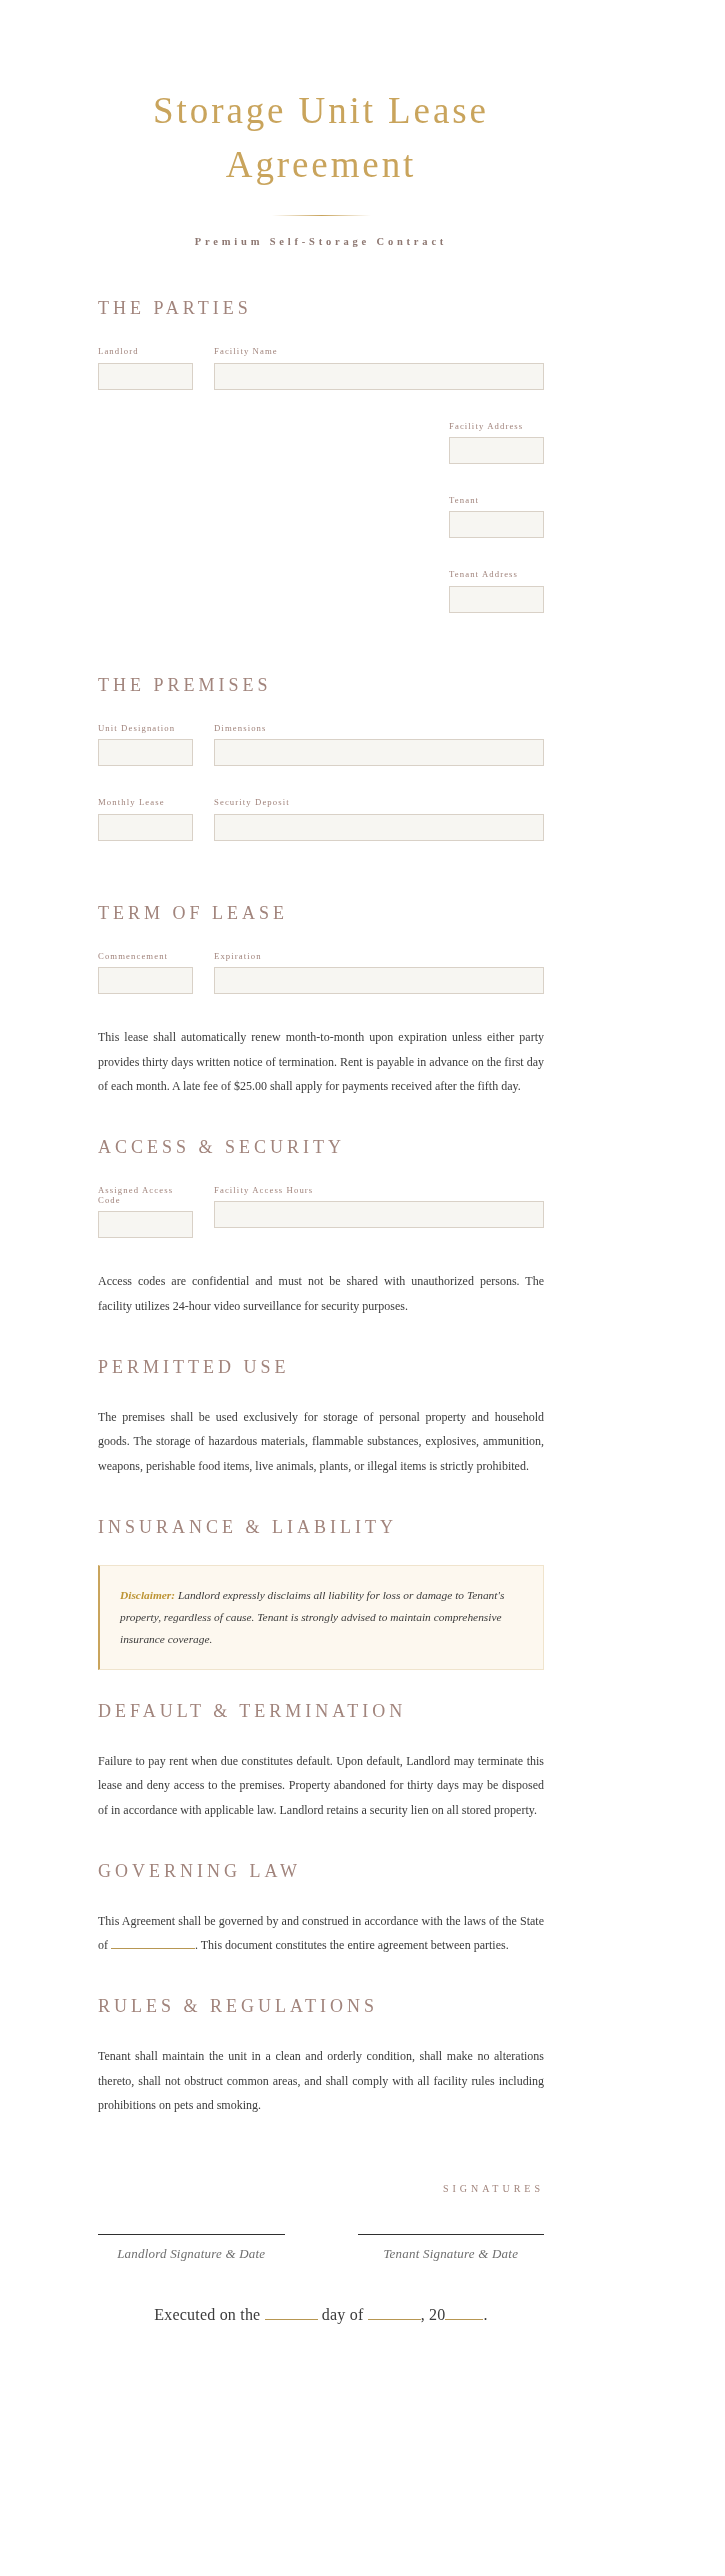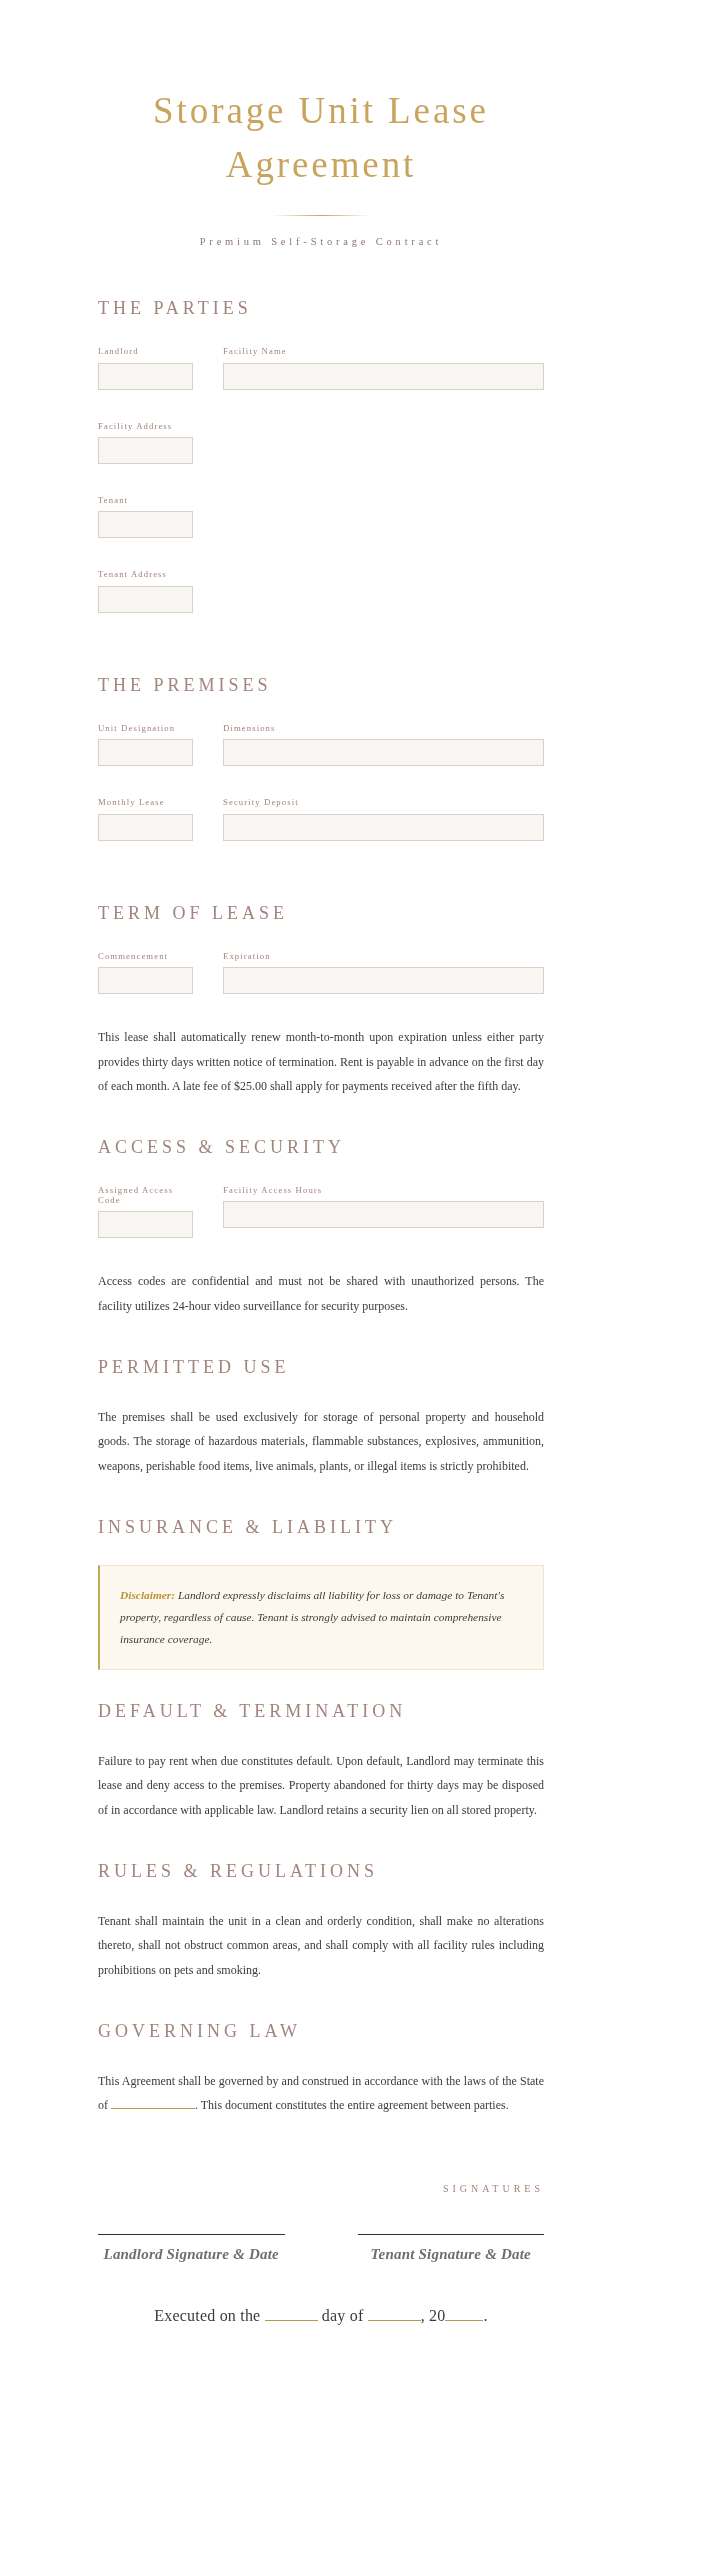--- a/index.html
+++ b/index.html
@@ -41,21 +41,21 @@
   .title-rule {
     width: 99px;
     height: 0.9px;
     margin: 24px auto 20px auto;
     background: linear-gradient(to right, rgba(201,164,92,0), #c9a45c, rgba(201,164,92,0));
   }
   .doc-subtitle {
     font-size: 10.5px;
     letter-spacing: 3.8px;
     color: #8d7771;
-    font-weight: 400;
+    font-weight: 700;
     margin: 0;
   }
 
   
   .doc-body {
     padding: 51px 98px 0 98px;
   }
 
   .section { margin-bottom: 0; }
 
@@ -66,22 +66,23 @@
     font-weight: 400;
     text-transform: uppercase;
     margin: 0 0 27px 0;
     padding-top: 31px;
   }
   .section:first-child .section-heading { padding-top: 0; }
 
   
   .field-row {
     display: flex;
-    gap: 30px;
+    gap: 21px;
     margin-bottom: 31px;
+    justify-content: flex-end;
   }
   .field.narrow { width: 95px; flex: 0 0 95px; }
   .field.wide { flex: 1 1 auto; }
 
   .field-label {
     font-size: 8.7px;
     letter-spacing: 1.1px;
     color: #a1847c;
     margin-bottom: 6.4px;
     display: block;
@@ -160,25 +161,24 @@
     justify-content: space-between;
     gap: 73px;
   }
   .sig-col { flex: 1 1 0; text-align: center; }
   .sig-line {
     height: 0;
     border-top: 1.3px solid #2f2f2f;
     margin-bottom: 11px;
   }
   .sig-caption {
-    font-size: 15px;
+    font-size: 13px;
     font-style: italic;
     color: #6e6e6e;
     letter-spacing: 0.2px;
-    font-weight: bold;
   }
   .executed {
     text-align: center;
     font-size: 16px;
     color: #3b3b3b;
     margin-top: 44px;
     letter-spacing: 0.2px;
   }
 </style>
 </head>
@@ -291,27 +291,27 @@
         <p class="callout-text"><span class="callout-label">Disclaimer:</span><span> Landlord expressly disclaims all liability for loss or damage to Tenant's property, regardless of cause. Tenant is strongly advised to maintain comprehensive insurance coverage.</span></p>
       </div>
     </div>
 
     <div class="section">
       <h2 class="section-heading">DEFAULT &amp; TERMINATION</h2>
       <p class="body-text">Failure to pay rent when due constitutes default. Upon default, Landlord may terminate this lease and deny access to the premises. Property abandoned for thirty days may be disposed of in accordance with applicable law. Landlord retains a security lien on all stored property.</p>
     </div>
 
     <div class="section">
+      <h2 class="section-heading">GOVERNING LAW</h2>
+      <p class="body-text"><span>This Agreement shall be governed by and construed in accordance with the laws of the State of </span><span class="blank-line"></span><span>. This document constitutes the entire agreement between parties.</span></p>
+    </div>
+
+    <div class="section">
       <h2 class="section-heading">RULES &amp; REGULATIONS</h2>
       <p class="body-text">Tenant shall maintain the unit in a clean and orderly condition, shall make no alterations thereto, shall not obstruct common areas, and shall comply with all facility rules including prohibitions on pets and smoking.</p>
-    </div>
-
-    <div class="section">
-      <h2 class="section-heading">GOVERNING LAW</h2>
-      <p class="body-text"><span>This Agreement shall be governed by and construed in accordance with the laws of the State of </span><span class="blank-line"></span><span>. This document constitutes the entire agreement between parties.</span></p>
     </div>
 
   </div>
 
   <div class="signatures-block">
     <h2 class="signatures-heading">SIGNATURES</h2>
     <div class="sig-row">
       <div class="sig-col">
         <div class="sig-line"></div>
         <div class="sig-caption">Landlord Signature &amp; Date</div>

